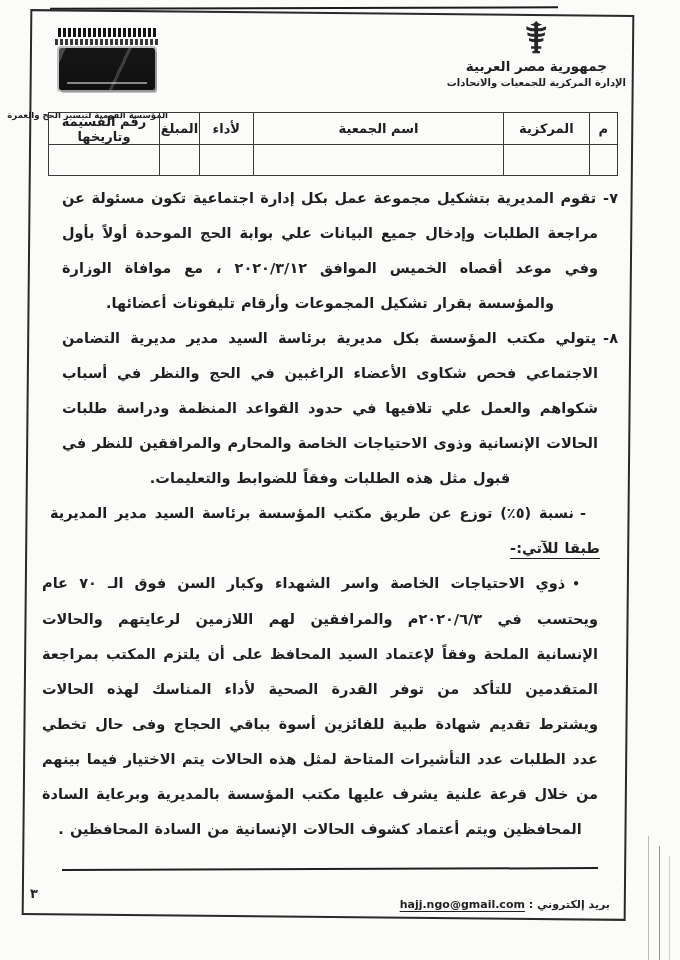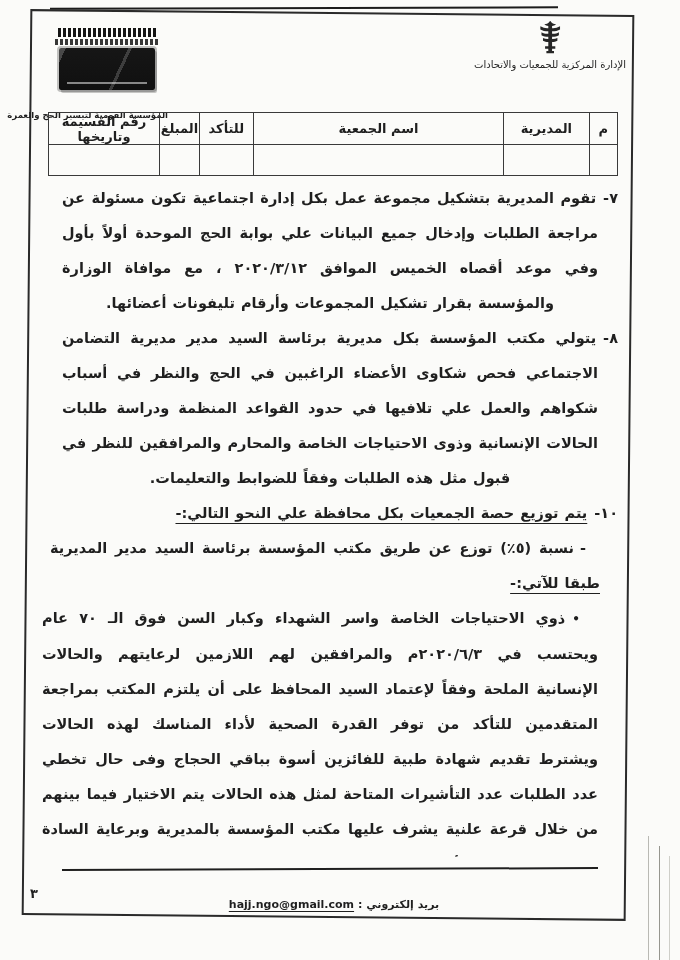--- a/index.html
+++ b/index.html
@@ -20,21 +20,21 @@
   .frame{
     left:26px;top:12px;width:600px;height:902px;
     border:2px solid #2a2a2a;transform:rotate(0.55deg);
     background:transparent;
   }
   
   .hdr-right{top:20px;right:54px;text-align:center;direction:rtl;}
   .eagle{display:block;margin:0 auto 2px auto;}
   .hdr-country{font-size:13.5px;font-weight:bold;letter-spacing:0.2px;}
   .hdr-ministry{font-size:15px;font-weight:bold;margin-top:2px;text-shadow:0 0 0.7px #1f1f1f;}
-  .hdr-admin{font-size:10px;font-weight:normal;margin-top:3px;}
+  .hdr-admin{font-size:10px;font-weight:bold;margin-top:3px;}
   
   .hdr-left{top:28px;left:46px;width:122px;text-align:center;}
   .barcode{
     width:98px;height:9px;margin:0 auto;
     background:repeating-linear-gradient(90deg,#141414 0 3px,transparent 3px 5px);
   }
   .barcode.b2{height:6px;margin-top:2px;width:104px;opacity:.85;}
   .stamp-img{
     width:96px;height:42px;margin:3px auto 0 auto;border-radius:2px;
     background:
@@ -70,36 +70,37 @@
   .dash-item .marker{margin-left:6px;}
   .bullet{padding-right:20px;text-indent:18px;}
   .bullet .b{margin-left:7px;font-size:12px;}
   
   .footer-rule{left:62px;top:868px;width:536px;height:2px;background:#1f1f1f;transform:rotate(-0.2deg);}
   .footer-row1{
     left:58px;right:70px;top:878px;display:flex;justify-content:space-between;align-items:baseline;
     direction:rtl;font-size:11px;font-weight:bold;
   }
   .footer-row2{
-    left:58px;right:70px;top:898px;text-align:center;direction:rtl;
+    left:58px;right:70px;top:898px;direction:rtl;
     font-size:11px;font-weight:bold;
   }
   .email{direction:ltr;unicode-bidi:embed;text-decoration:underline;text-underline-offset:3px;}
   .pageno{left:30px;top:886px;font-size:13px;font-weight:bold;}
 </style>
 </head>
 <body>
 
 <div class="abs top-scan-line"></div>
 <div class="abs frame"></div>
 
 <div class="abs hdr-right">
   <svg class="eagle" width="34" height="36" viewBox="0 0 34 38" aria-hidden="true">
     <path fill="#262626" d="M17 1c-1.6 2.4-3.4 3.4-6 3.6 1.4 1.2 2.6 1.7 4.2 1.8v2.2c-3.2.2-5.4-.4-8.4-2v3.4c2.4 1.4 5 2 8.4 2v2.4c-2.8.2-5-.3-7.2-1.6v3.2c2 1.2 4.4 1.7 7.2 1.7v2.4c-2.2.1-3.9-.3-5.6-1.2v3c1.6.9 3.4 1.3 5.6 1.3v4.6h-3.4v2.6h3.4v2.2h-2v2.4h8v-2.4h-2v-2.2h3.4v-2.6h-3.4v-4.6c2.2 0 4-.4 5.6-1.3v-3c-1.7.9-3.4 1.3-5.6 1.2v-2.4c2.8 0 5.2-.5 7.2-1.7v-3.2c-2.2 1.3-4.4 1.8-7.2 1.6v-2.4c3.4 0 6-.6 8.4-2V6.6c-3 1.6-5.2 2.2-8.4 2V6.4c1.6-.1 2.8-.6 4.2-1.8-2.6-.2-4.4-1.2-6-3.6z"></path>
   </svg>
+  <div class="hdr-country">جمهورية مصر العربية</div>
   <div class="hdr-admin">الإدارة المركزية للجمعيات والاتحادات</div>
 </div>
 
 <div class="abs hdr-left">
   <div class="barcode"></div>
   <div class="barcode b2"></div>
   <div class="stamp-img"></div>
   <div class="stamp-caption">المؤسسة القومية لتيسير الحج والعمرة</div>
 </div>
 
@@ -108,46 +109,43 @@
     <col style="width:5%">
       <col style="width:15%">
       <col style="width:44%">
     <col style="width:9.5%">
       <col style="width:7%">
       <col style="width:19.5%">
   </colgroup>
   <tbody>
       <tr>
     <th>م</th>
-    <th>المديرية</th>
+    <th>المركزية</th>
     <th>اسم الجمعية</th>
-    <th>للتأكد</th>
+    <th>لأداء</th>
     <th>المبلغ</th>
     <th>رقم القسيمة وتاريخها</th>
   </tr>
   <tr>
     <td></td>
     <td></td>
     <td></td>
     <td></td>
     <td></td>
     <td></td>
   </tr>
 </tbody>
   </table>
 
 <div class="abs content">
   <div class="item multiline">
     <span class="num">٧-</span><span>تقوم المديرية بتشكيل مجموعة عمل بكل إدارة اجتماعية تكون مسئولة عن مراجعة الطلبات وإدخال جميع البيانات علي بوابة الحج الموحدة أولاً بأول وفي موعد أقصاه الخميس الموافق ٢٠٢٠/٣/١٢ ، مع موافاة الوزارة والمؤسسة بقرار تشكيل المجموعات وأرقام تليفونات أعضائها.</span>
   </div>
   <div class="item multiline">
     <span class="num">٨-</span><span>يتولي مكتب المؤسسة بكل مديرية برئاسة السيد مدير مديرية التضامن الاجتماعي فحص شكاوى الأعضاء الراغبين في الحج والنظر في أسباب شكواهم والعمل علي تلافيها في حدود القواعد المنظمة ودراسة طلبات الحالات الإنسانية وذوى الاحتياجات الخاصة والمحارم والمرافقين للنظر في قبول مثل هذه الطلبات وفقاً للضوابط والتعليمات.</span>
-  </div>
-  <div class="item">
-    <span class="num">١٠-</span><span class="u">يتم توزيع حصة الجمعيات بكل محافظة علي النحو التالي:-</span>
   </div>
   <div class="dash-item">
     <span class="marker">-</span><span>نسبة (٥٪) توزع عن طريق مكتب المؤسسة برئاسة السيد مدير المديرية </span><span class="u">طبقا للآتي:-</span>
   </div>
   <div class="bullet multiline">
     <span class="b">•</span><span>ذوي الاحتياجات الخاصة واسر الشهداء وكبار السن فوق الـ ٧٠ عام ويحتسب في ٢٠٢٠/٦/٣م والمرافقين لهم اللازمين لرعايتهم والحالات الإنسانية الملحة وفقاً لإعتماد السيد المحافظ على أن يلتزم المكتب بمراجعة المتقدمين للتأكد من توفر القدرة الصحية لأداء المناسك لهذه الحالات ويشترط تقديم شهادة طبية للفائزين أسوة بباقي الحجاج وفى حال تخطي عدد الطلبات عدد التأشيرات المتاحة لمثل هذه الحالات يتم الاختيار فيما بينهم من خلال قرعة علنية يشرف عليها مكتب المؤسسة بالمديرية وبرعاية السادة المحافظين ويتم أعتماد كشوف الحالات الإنسانية من السادة المحافظين .</span>
   </div>
 </div>
 
 <div class="abs footer-rule"></div>

